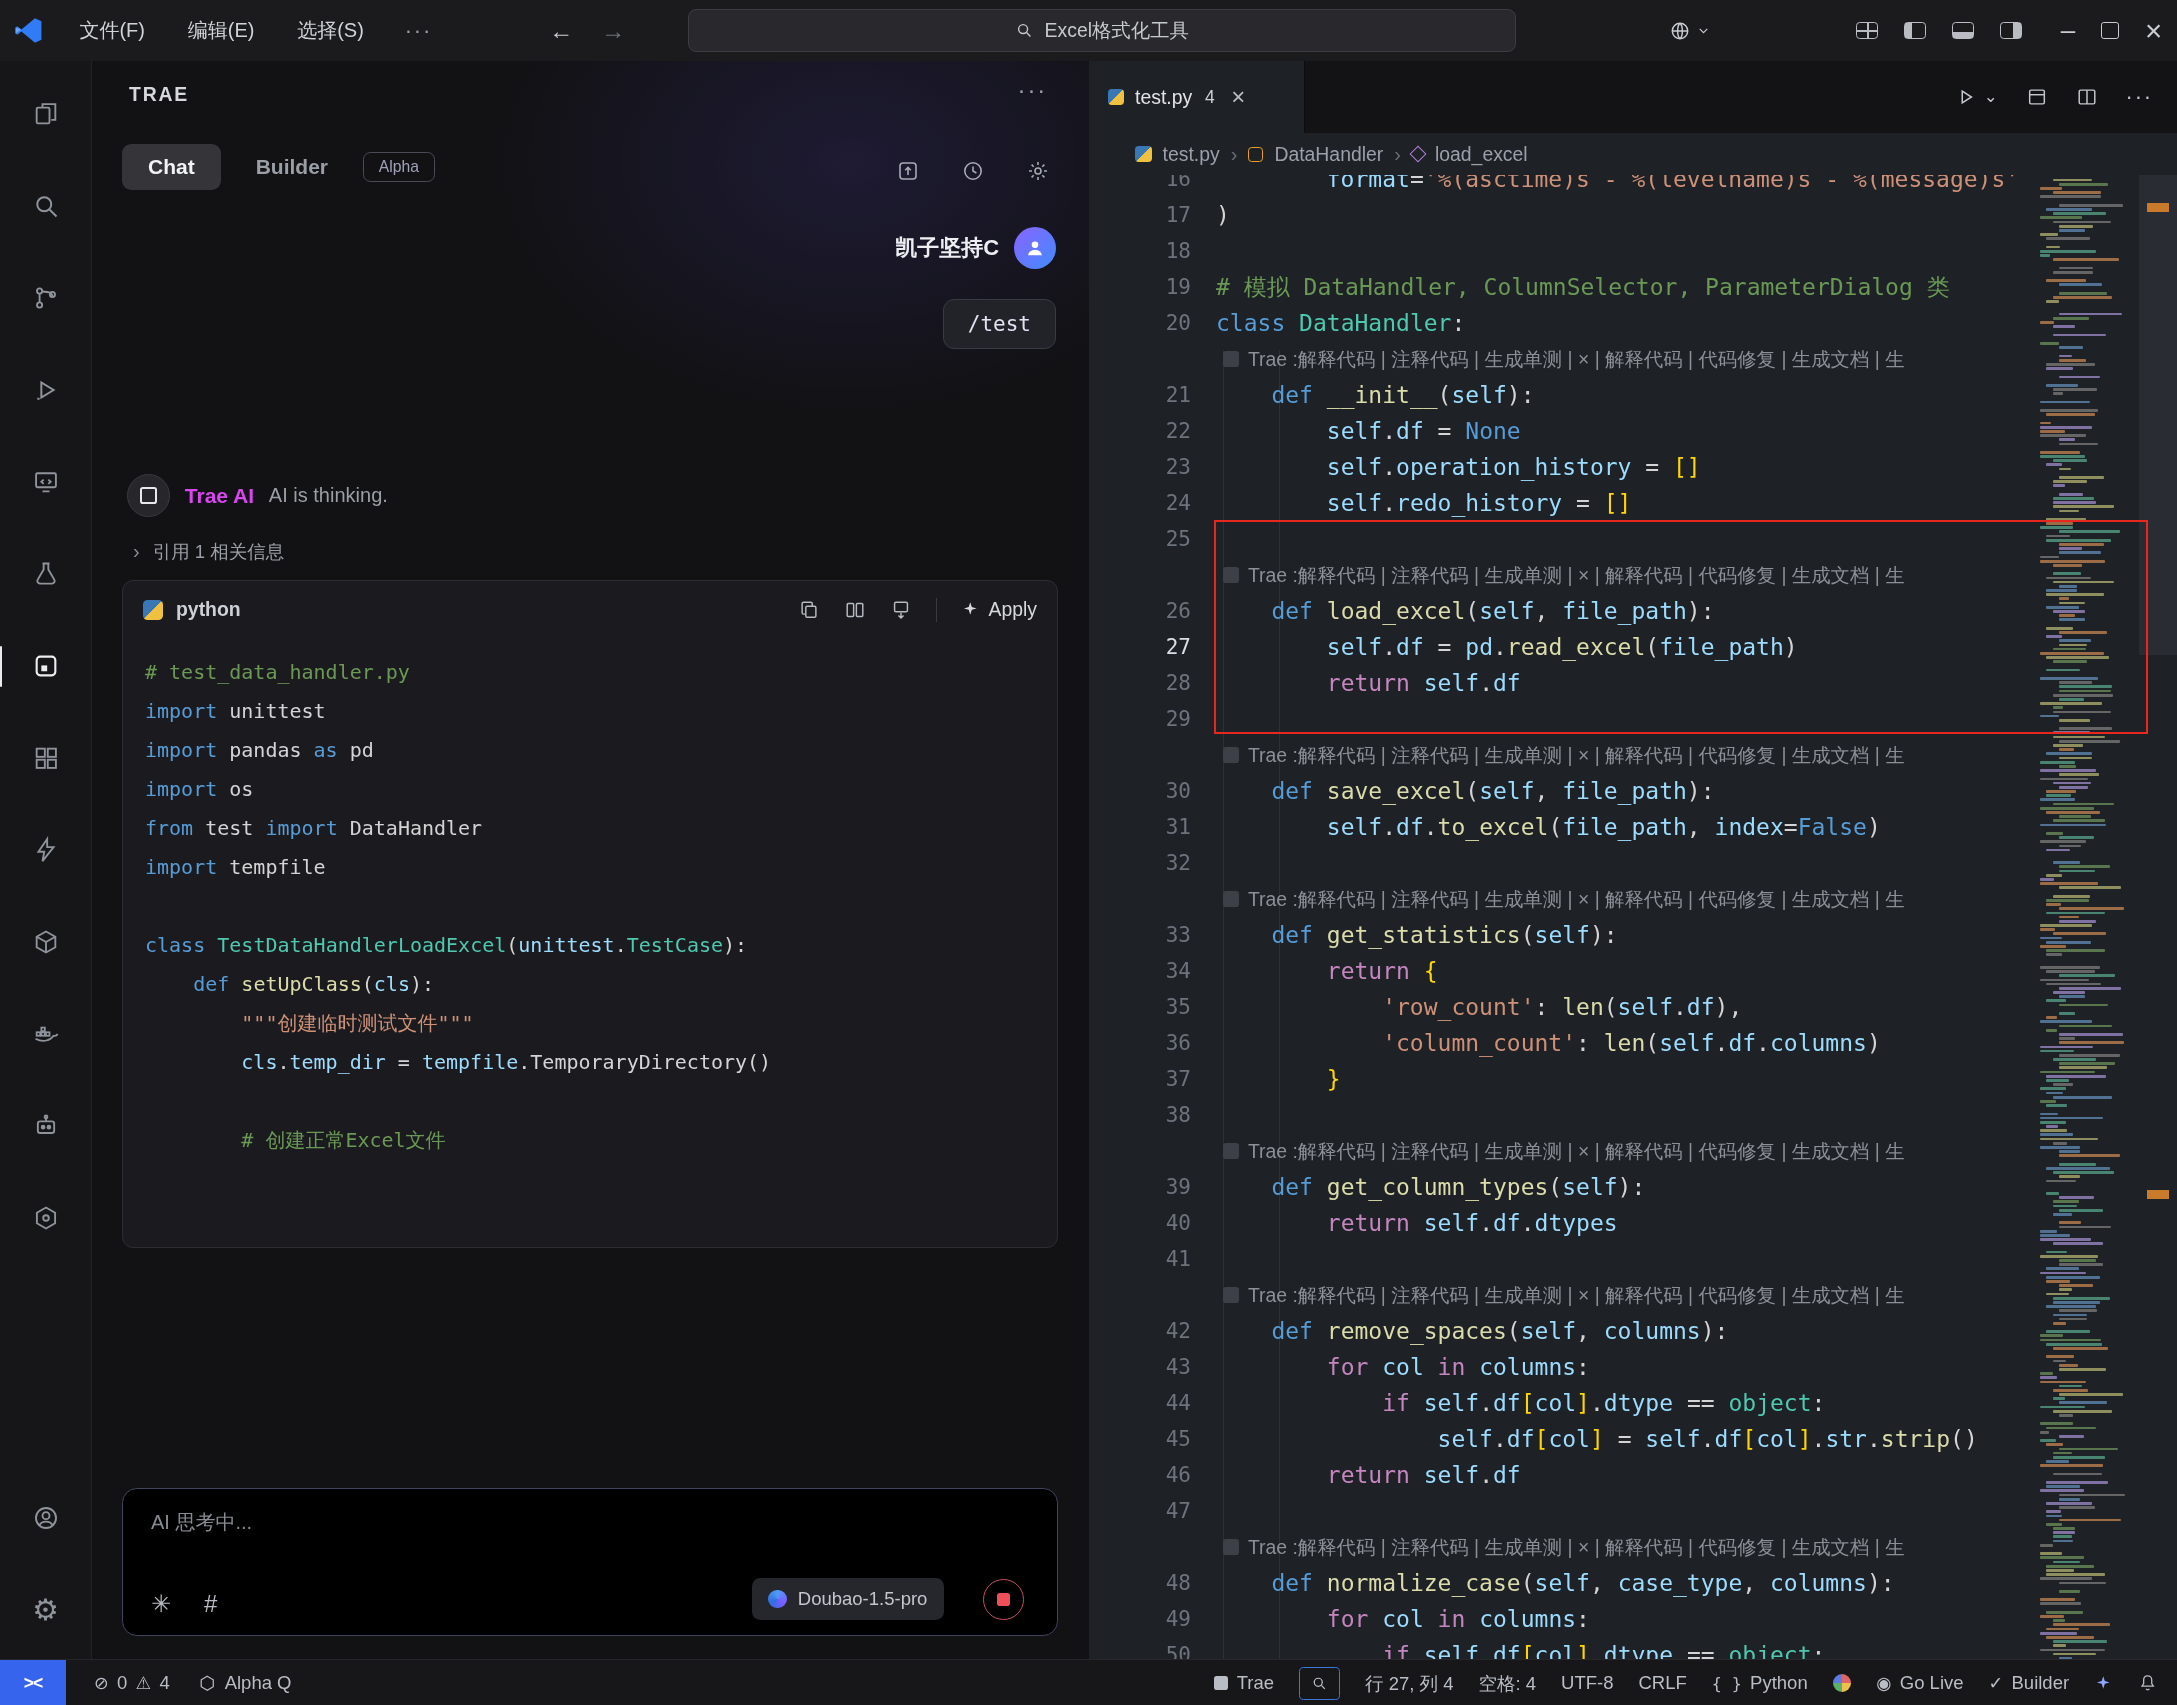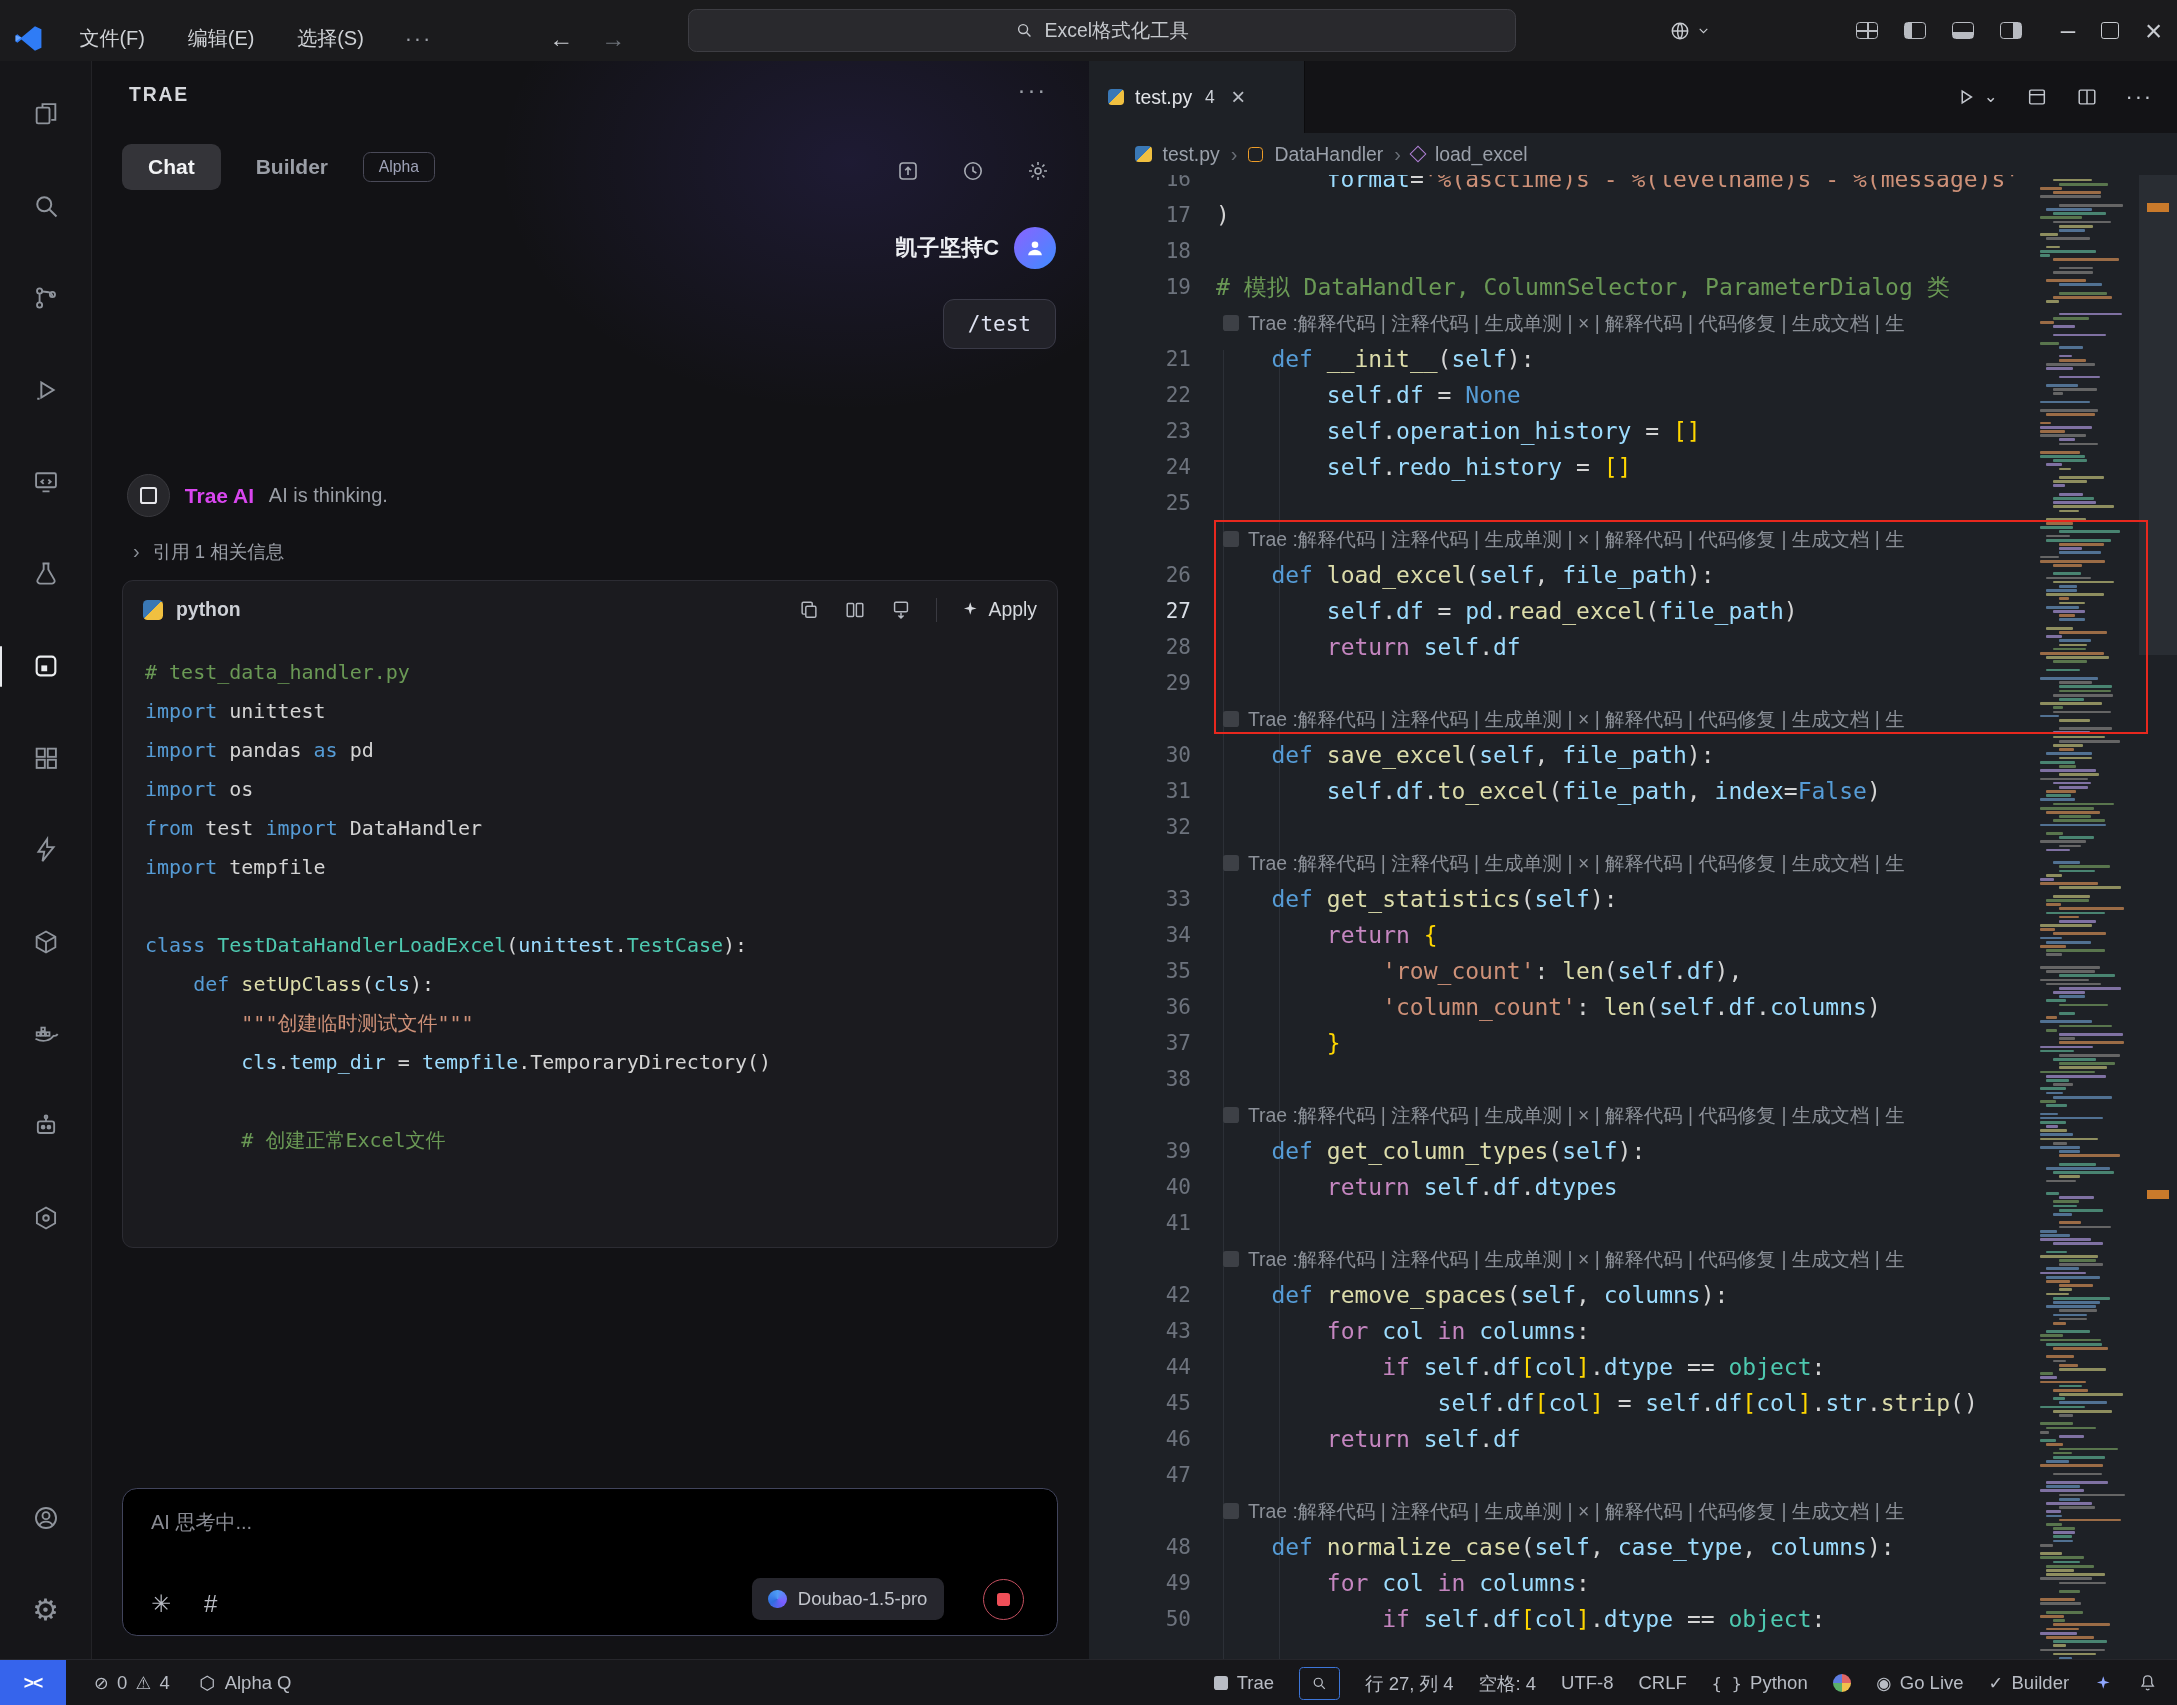--- a/index.html
+++ b/index.html
@@ -3,21 +3,21 @@
 <meta charset="utf-8">
 <style>
   html,body{margin:0;padding:0;background:#0b0b0c;}
   #root{position:relative;width:2177px;height:1706px;overflow:hidden;background:#141416;
         font-family:"Liberation Sans","DejaVu Sans",sans-serif;color:#cfd2d6;-webkit-font-smoothing:antialiased;}
   .mono{font-family:"DejaVu Sans Mono",monospace;}
   svg{display:block;}
 
   
   #titlebar{position:absolute;left:0;top:0;width:2177px;height:61px;background:#1b1b1d;border-bottom:0.9px solid #2a2a2e;}
-  .tb-left{position:absolute;left:13px;top:0;height:61px;display:flex;align-items:center;gap:28px;margin-top:8px;}
+  .tb-left{position:absolute;left:13px;top:0;height:61px;display:flex;align-items:center;gap:28px;}
   .menu-item{font-size:20px;color:#cfd2d6;padding:3.7px 7.4px;border-radius:5.5px;}
   .tb-more{font-size:22px;color:#9a9ea6;letter-spacing:1.8px;margin-left:5.5px;}
   .nav-arrow{font-size:24px;color:#c9ccd1;}
   .nav-arrow.dim{color:#6f747b;}
   .nav-back{margin-left:89px;}
   .tb-search{position:absolute;left:688px;top:9.2px;width:826px;height:41px;background:#29292d;border:0.9px solid #3d3d43;
              border-radius:8.3px;display:flex;align-items:center;justify-content:center;gap:11px;color:#c6c9ce;font-size:19.4px;}
   .tb-right{position:absolute;right:14.8px;top:0;height:61px;display:flex;align-items:center;gap:26px;}
   .net-group{display:flex;align-items:center;gap:5.5px;color:#c9ccd1;margin-right:120px;}
   .wlay{width:22px;height:17.5px;border:1.8px solid #b9bcc2;border-radius:3.7px;position:relative;box-sizing:border-box;}
@@ -456,20 +456,24 @@
             <span class="gutter">17</span>
             <span class="ecode"><span class="tk-p">)</span></span>
           </div>
           <div class="erow coderow">
             <span class="gutter">18</span>
             <span class="ecode"></span>
           </div>
           <div class="erow coderow">
             <span class="gutter">19</span>
             <span class="ecode"><span class="tk-m"># 模拟 DataHandler, ColumnSelector, ParameterDialog 类</span></span>
+          </div>
+          <div class="erow coderow">
+            <span class="gutter">20</span>
+            <span class="ecode"><span class="tk-k">class</span><span class="tk-p"> </span><span class="tk-t">DataHandler</span><span class="tk-p">:</span></span>
           </div>
           <div class="erow lensrow">
             <span class="lens-logo"></span>
             <span class="lens-text">Trae :解释代码 | 注释代码 | 生成单测 | × | 解释代码 | 代码修复 | 生成文档 | 生</span>
           </div>
           <div class="erow coderow">
             <span class="gutter">21</span>
             <span class="ecode"><span class="tk-p">    </span><span class="tk-k">def</span><span class="tk-p"> </span><span class="tk-f">__init__</span><span class="tk-p">(</span><span class="tk-v">self</span><span class="tk-p">):</span></span>
           </div>
           <div class="erow coderow">

